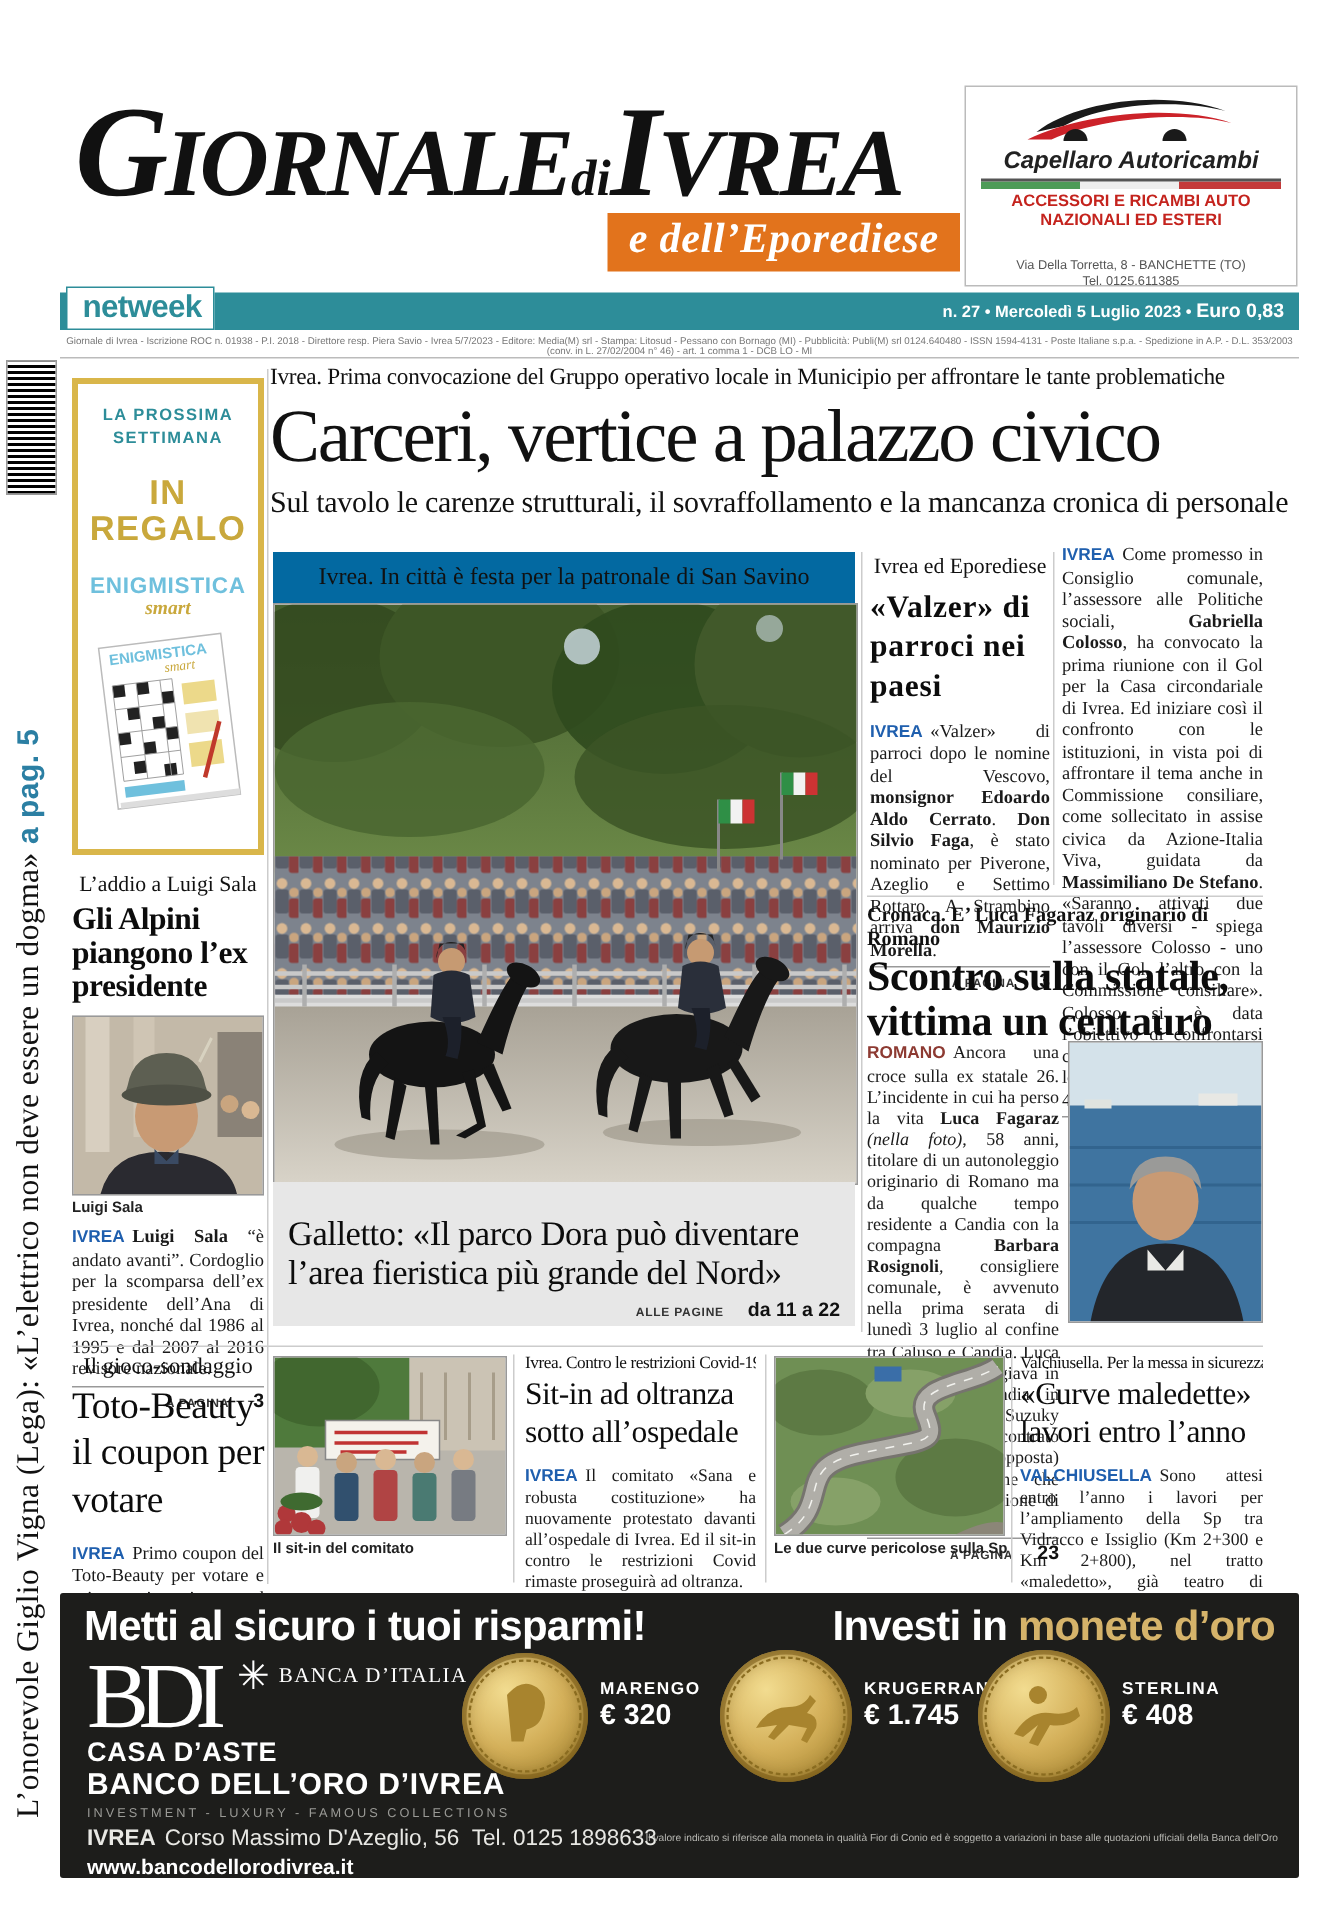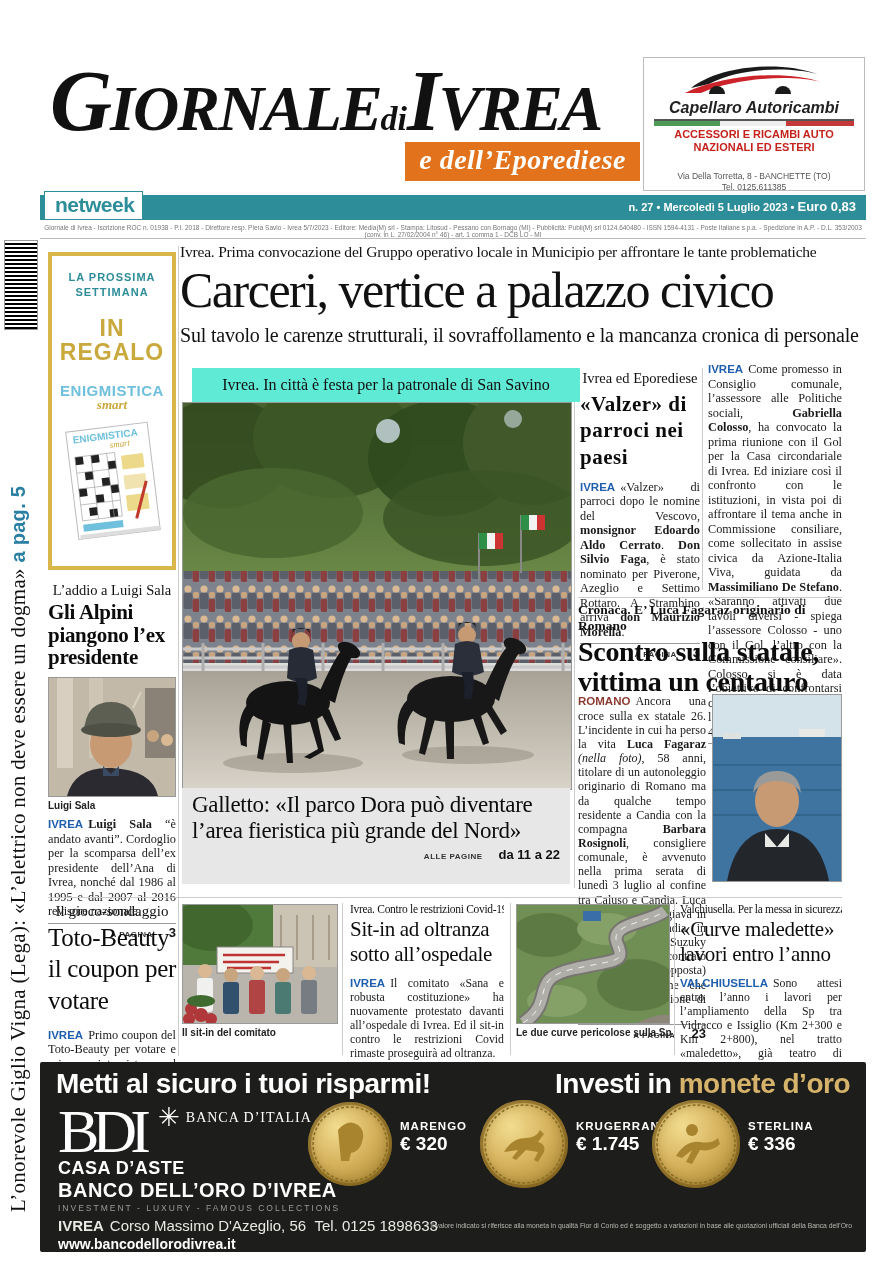--- a/index.html
+++ b/index.html
@@ -63,24 +63,24 @@
   .tag.red{color:#8d3a32;}
   .pageline{display:flex;align-items:baseline;justify-content:flex-end;border-top:1px solid #999;
     margin-top:4px;padding-top:1px;font-family:"Liberation Sans",sans-serif;}
   .pageline .pl{font-size:8px;font-weight:700;letter-spacing:.5px;color:#333;margin-right:16px;}
   .pageline b{font-size:13px;color:#111;}
   .photo{border:1px solid #999;overflow:hidden;background:#ddd;}
   .caption{font-family:"Liberation Sans",sans-serif;font-weight:700;font-size:10px;color:#222;margin-top:3px;}
   .vdiv{width:1px;background:#ccc;}
   .hdiv{height:1px;background:#ccc;}
   
-  .c-kickbar{left:192px;top:368px;width:388px;height:34px;background:#5eead4;
+  .c-kickbar{left:182px;top:368px;width:388px;height:34px;background:#0369a1;
     display:flex;align-items:center;justify-content:center;font-size:16px;}
   .c-photo{left:182px;top:402px;width:388px;height:386px;}
-  .c-capbox{left:182px;top:788px;width:388px;height:96px;background:#e7e7e7;padding:4px 10px;box-sizing:border-box;}
+  .c-capbox{left:182px;top:788px;width:388px;height:96px;background:#e7e7e7;padding:22px 10px;box-sizing:border-box;}
   .c-capbox .hl-light{font-size:23px;}
   
   .bot-ad{left:40px;top:1062px;width:826px;height:190px;background:#1d1d1b;border-radius:2px;
     font-family:"Liberation Sans",sans-serif;color:#fff;}
   .ba-head{position:absolute;left:16px;top:6px;width:794px;display:flex;justify-content:space-between;
     font-size:28px;font-weight:800;letter-spacing:-0.5px;}
   .gold{color:#d5b36a;}
   .ba-monogram{position:absolute;left:18px;top:34px;font-family:"Liberation Serif",serif;font-size:62px;
     font-weight:400;letter-spacing:-7px;color:#fff;}
   .ba-co1{position:absolute;left:18px;top:96px;font-size:18px;font-weight:700;letter-spacing:.5px;}
@@ -490,19 +490,19 @@
 
     <div class="coin" style="left:612px;top:38px;width:88px;height:88px;">
       <svg viewBox="0 0 88 88">
           <circle cx="44" cy="44" r="39" fill="none" stroke="#8a6c20" stroke-width="1.5" stroke-dasharray="3 2"></circle>
       <circle cx="40" cy="30" r="6" fill="#a8842e"></circle>
           <path d="M24,56 q10,-16 24,-14 q12,2 18,-4 l2,6 q-8,8 -20,6 l-8,14 -6,-2 6,-12 -10,8 Z" fill="#a8842e"></path>
         </svg>
     </div>
     <div class="coin-label" style="left:708px;top:58px;">
       <span class="cn">STERLINA</span>
-      <span class="cp">€ 336</span>
+      <span class="cp">€ 408</span>
     </div>
 
     <div class="ba-disc">* Il valore indicato si riferisce alla moneta in qualità Fior di Conio ed è soggetto a variazioni in base alle quotazioni ufficiali della Banca dell'Oro</div>
   </div>
 
 </div>
 
 </body></html>

